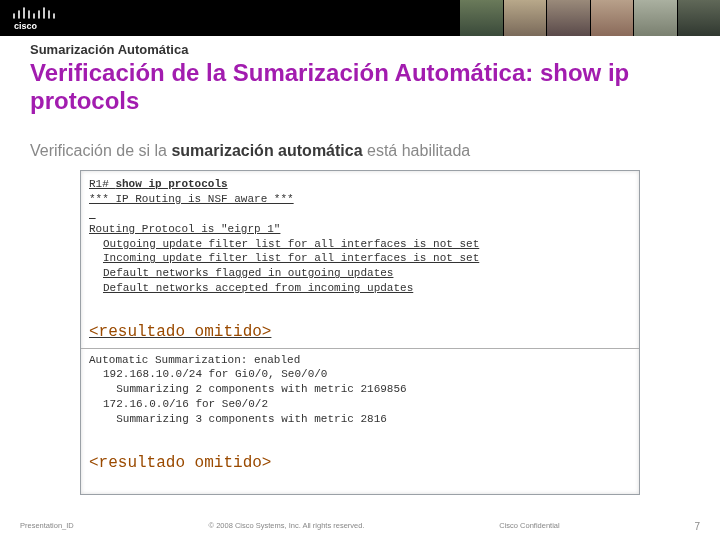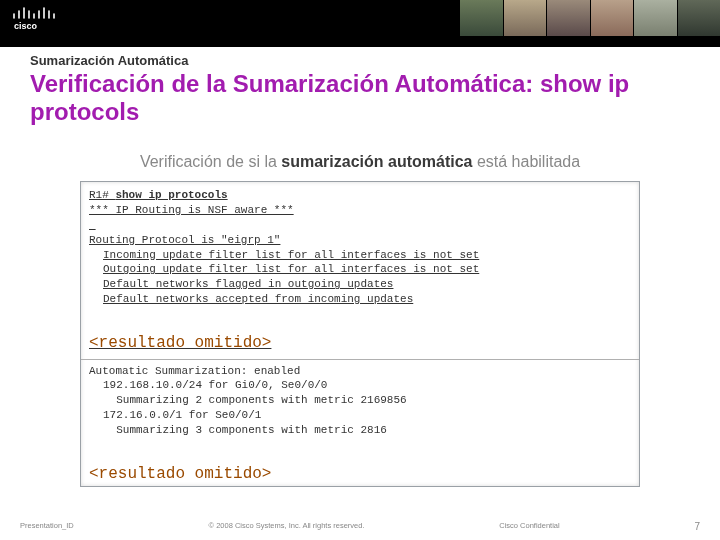--- a/index.html
+++ b/index.html
@@ -6,21 +6,21 @@
   body {
     width: 720px;
     height: 540px;
     font-family: Arial, Helvetica, sans-serif;
     background: #fff;
     position: relative;
     overflow: hidden;
   }
   .header-bar {
     width: 100%;
-    height: 47px;
+    height: 36px;
     background: #000;
     position: relative;
   }
   .logo {
     position: absolute;
     left: 10px;
     top: 2px;
     color: #fff;
   }
   .logo svg { display: block; }
@@ -54,21 +54,20 @@
     margin-bottom: 2px;
   }
   .title {
     font-size: 24px;
     line-height: 1.15;
     font-weight: bold;
     color: #a21caf;
     margin-bottom: 28px;
   }
   .subtitle {
-    text-align: center;
     font-size: 16px;
     color: #888;
     margin-bottom: 10px;
   }
   .subtitle .accent {
     color: #3a3a3a;
     font-weight: bold;
   }
   .terminal-box {
     width: 560px;
@@ -78,21 +77,21 @@
     font-family: "Courier New", monospace;
     font-size: 11px;
     line-height: 1.35;
     color: #333;
   }
   .section-top {
     padding: 6px 8px 4px 8px;
     text-decoration: underline;
   }
   .section-bottom {
-    padding: 4px 8px 1px 8px;
+    padding: 4px 8px 20px 8px;
   }
   .section-divider {
     border-top: 1px solid #b0b0b0;
   }
   .prompt .cmd { font-weight: bold; }
   .omitted {
     color: #9a4a00;
     font-size: 16px;
     margin-top: 26px;
   }
@@ -155,31 +154,31 @@
   </div>
 
   <div class="terminal-box">
     <div class="section-top">
       <div class="prompt">
         <span>R1# </span><span class="cmd">show ip protocols</span>
       </div>
       <div>*** IP Routing is NSF aware ***</div>
       <div>&nbsp;</div>
       <div>Routing Protocol is "eigrp 1"</div>
+      <div class="indent1">Outgoing update filter list for all interfaces is not set</div>
       <div class="indent1">Incoming update filter list for all interfaces is not set</div>
-      <div class="indent1">Outgoing update filter list for all interfaces is not set</div>
       <div class="indent1">Default networks flagged in outgoing updates</div>
       <div class="indent1">Default networks accepted from incoming updates</div>
       <div class="omitted">&lt;resultado omitido&gt;</div>
     </div>
     <div class="section-bottom section-divider">
       <div>Automatic Summarization: enabled</div>
       <div class="indent1">192.168.10.0/24 for Gi0/0, Se0/0/0</div>
       <div class="indent1" style="white-space:pre">  Summarizing 2 components with metric 2169856</div>
-      <div class="indent1">172.16.0.0/1 for Se0/0/1</div>
+      <div class="indent1">172.16.0.0/16 for Se0/0/2</div>
       <div class="indent1" style="white-space:pre">  Summarizing 3 components with metric 2816</div>
       <div class="omitted">&lt;resultado omitido&gt;</div>
     </div>
   </div>
 </div>
 
 <div class="footer">
   <span>Presentation_ID</span>
   <span>© 2008 Cisco Systems, Inc. All rights reserved.</span>
   <span>Cisco Confidential</span>

